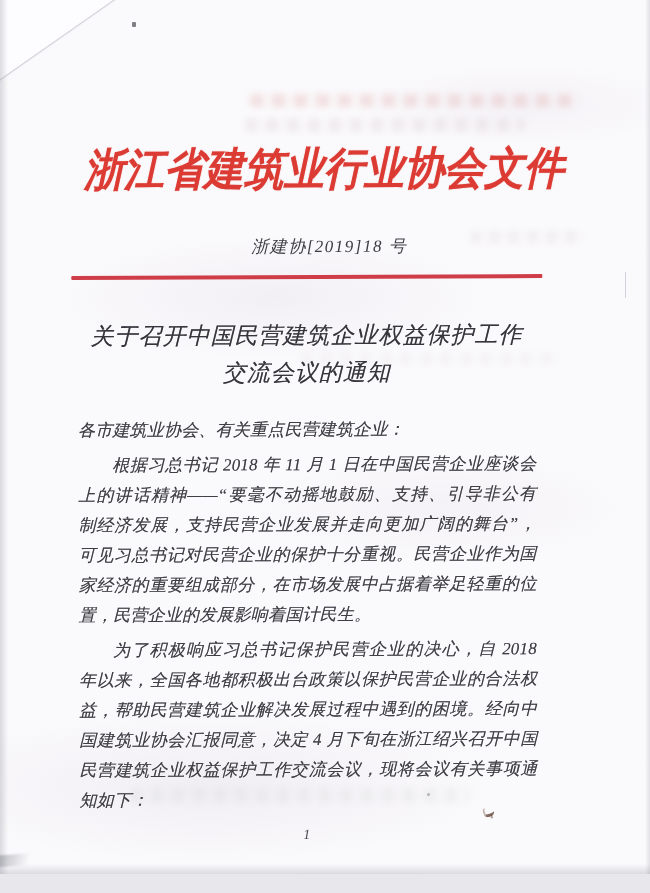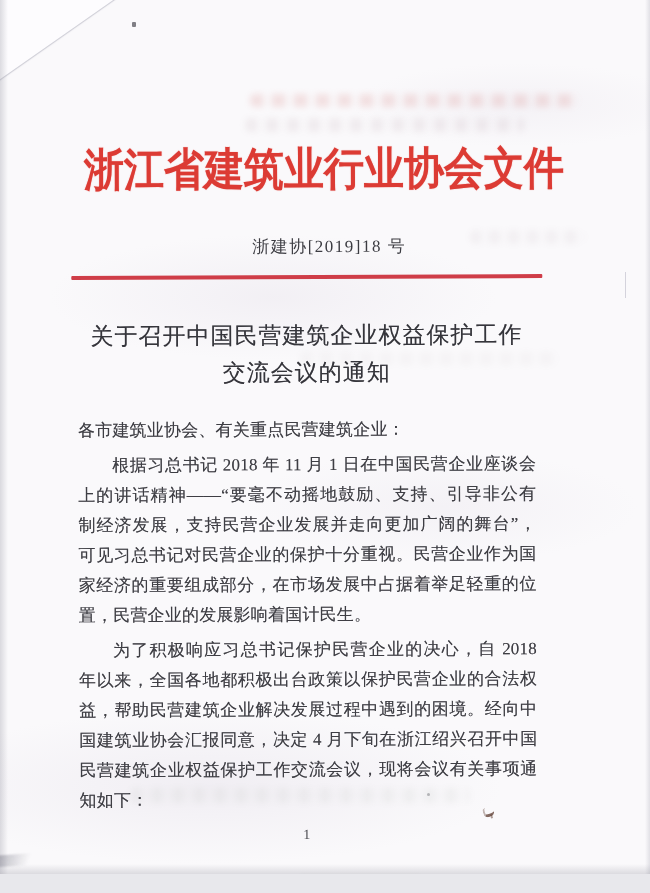--- a/index.html
+++ b/index.html
@@ -5,20 +5,21 @@
   html,body { margin:0; padding:0; background:#e8e8ec; }
   .page {
     position:relative; width:650px; height:874px; overflow:hidden;
     background:#faf9fb;
     background-image:
       radial-gradient(ellipse 320px 90px at 42% 34%, rgba(228,222,232,0.35), transparent 70%),
       radial-gradient(ellipse 280px 80px at 68% 58%, rgba(230,225,234,0.30), transparent 70%),
       radial-gradient(ellipse 420px 110px at 32% 90%, rgba(226,221,231,0.40), transparent 70%),
       radial-gradient(ellipse 240px 60px at 80% 12%, rgba(233,228,236,0.35), transparent 70%);
     font-family:"Liberation Serif","DejaVu Serif",serif;
+    font-style:italic;
   }
   .content { position:absolute; inset:0; transform:rotate(-0.25deg); }
 
   
   .org-title {
     position:absolute; top:146px; left:5px; width:640px; margin:0;
     text-align:center; font-size:40px; font-weight:700; letter-spacing:0px;
     color:#dc3b34; line-height:42px;
     transform:scaleY(1.12); transform-origin:top center;
     text-shadow:0 0 1px rgba(220,59,52,0.55);

